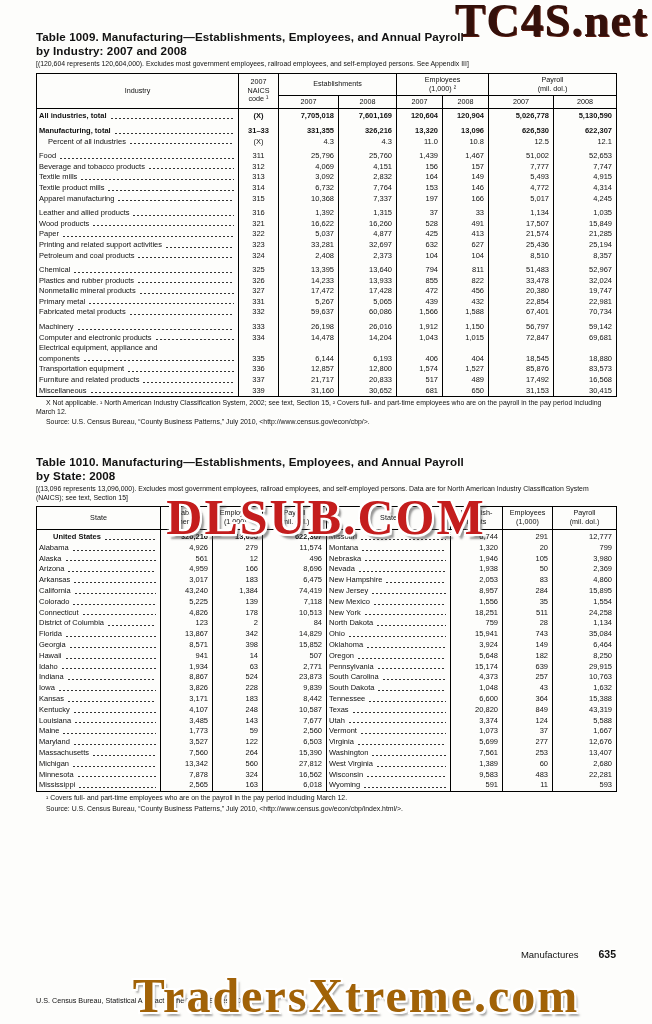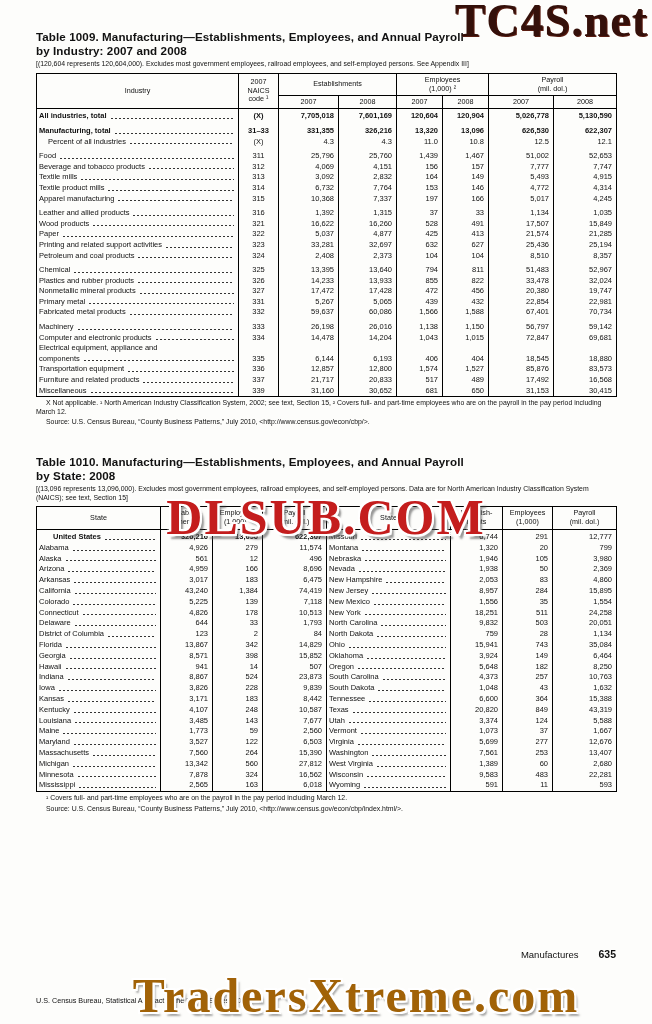--- a/index.html
+++ b/index.html
@@ -399,21 +399,21 @@
           <tr class="gap ">
             <td class="lbl">
               <div class="lblwrap">
                 <span class="lbl-text">Machinery</span>
                 <span class="leader"></span>
               </div>
             </td>
             <td class="naics">333</td>
             <td class="num">26,198</td>
             <td class="num">26,016</td>
-            <td class="num">1,138</td>
+            <td class="num">1,912</td>
             <td class="num">1,150</td>
             <td class="num">56,797</td>
             <td class="num">59,142</td>
           </tr>
           <tr>
             <td class="lbl">
               <div class="lblwrap">
                 <span class="lbl-text">Computer and electronic products</span>
                 <span class="leader"></span>
               </div>
@@ -698,40 +698,20 @@
                 <span class="leader"></span>
               </div>
             </td>
             <td class="num">18,251</td>
             <td class="num">511</td>
             <td class="num">24,258</td>
           </tr>
           <tr>
             <td class="lbl">
               <div class="lblwrap">
-                <span class="lbl-text">Delaware</span>
-                <span class="leader"></span>
-              </div>
-            </td>
-            <td class="num">644</td>
-            <td class="num">33</td>
-            <td class="num">1,793</td>
-            <td class="lbl">
-              <div class="lblwrap">
-                <span class="lbl-text">North Carolina</span>
-                <span class="leader"></span>
-              </div>
-            </td>
-            <td class="num">9,832</td>
-            <td class="num">503</td>
-            <td class="num">20,051</td>
-          </tr>
-          <tr>
-            <td class="lbl">
-              <div class="lblwrap">
                 <span class="lbl-text">District of Columbia</span>
                 <span class="leader"></span>
               </div>
             </td>
             <td class="num">123</td>
             <td class="num">2</td>
             <td class="num">84</td>
             <td class="lbl">
               <div class="lblwrap">
                 <span class="lbl-text">North Dakota</span>
@@ -794,20 +774,40 @@
             <td class="num">507</td>
             <td class="lbl">
               <div class="lblwrap">
                 <span class="lbl-text">Oregon</span>
                 <span class="leader"></span>
               </div>
             </td>
             <td class="num">5,648</td>
             <td class="num">182</td>
             <td class="num">8,250</td>
+          </tr>
+          <tr>
+            <td class="lbl">
+              <div class="lblwrap">
+                <span class="lbl-text">Idaho</span>
+                <span class="leader"></span>
+              </div>
+            </td>
+            <td class="num">1,934</td>
+            <td class="num">63</td>
+            <td class="num">2,771</td>
+            <td class="lbl">
+              <div class="lblwrap">
+                <span class="lbl-text">Pennsylvania</span>
+                <span class="leader"></span>
+              </div>
+            </td>
+            <td class="num">15,174</td>
+            <td class="num">639</td>
+            <td class="num">29,915</td>
           </tr>
           <tr>
             <td class="lbl">
               <div class="lblwrap">
                 <span class="lbl-text">Indiana</span>
                 <span class="leader"></span>
               </div>
             </td>
             <td class="num">8,867</td>
             <td class="num">524</td>

